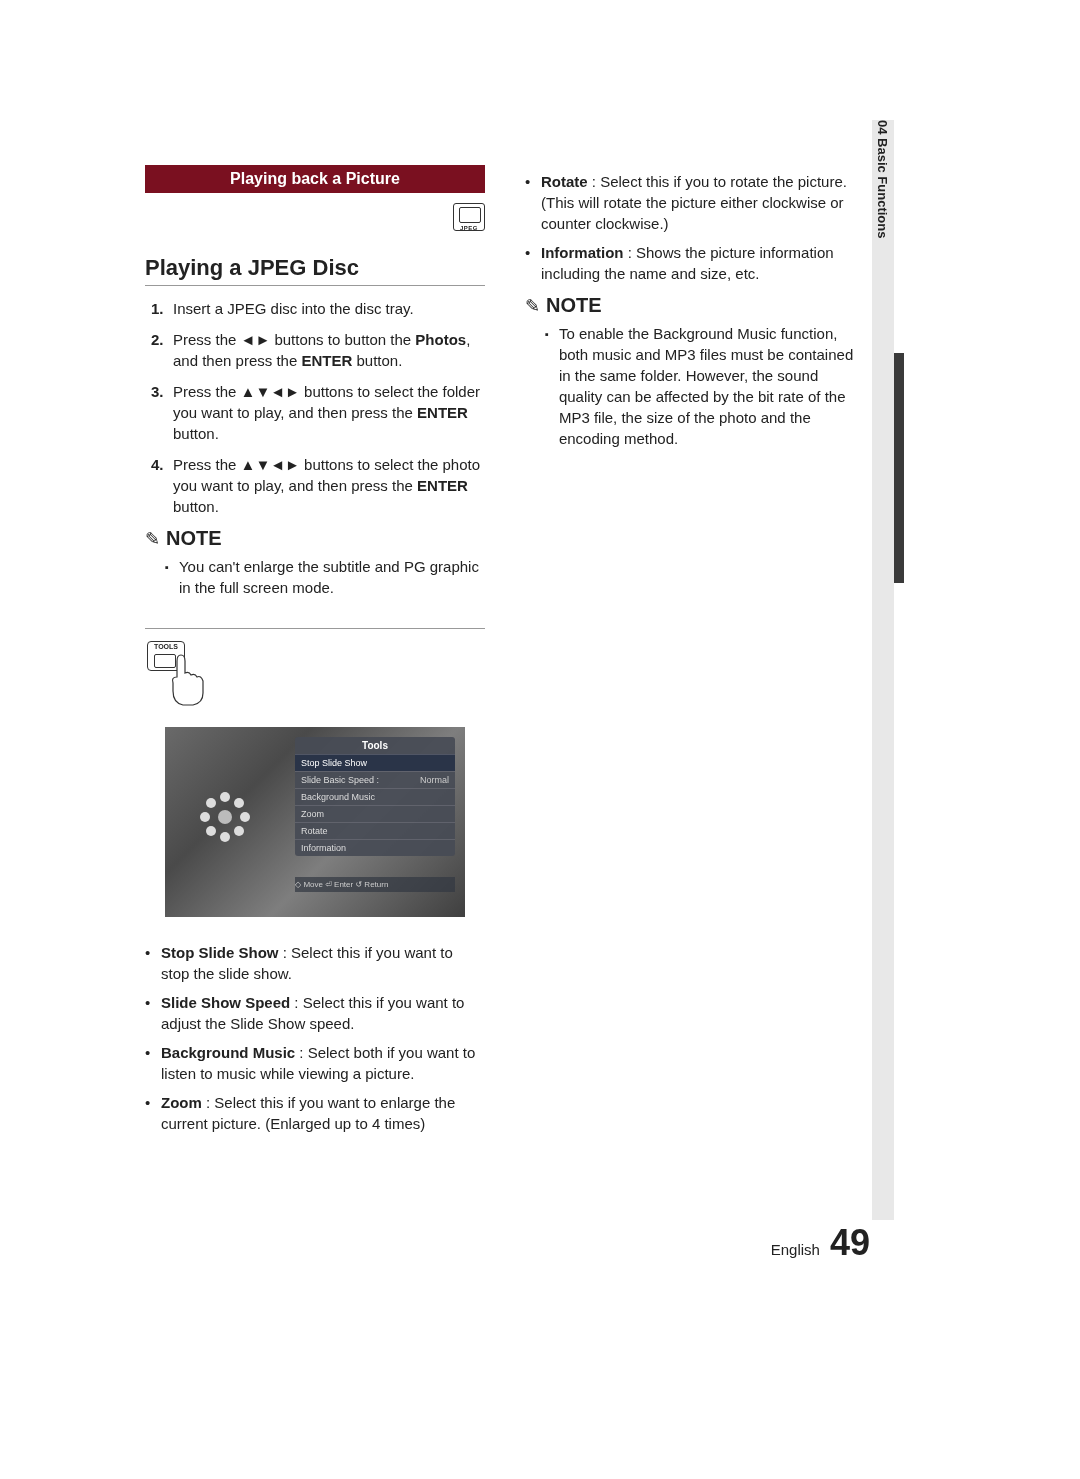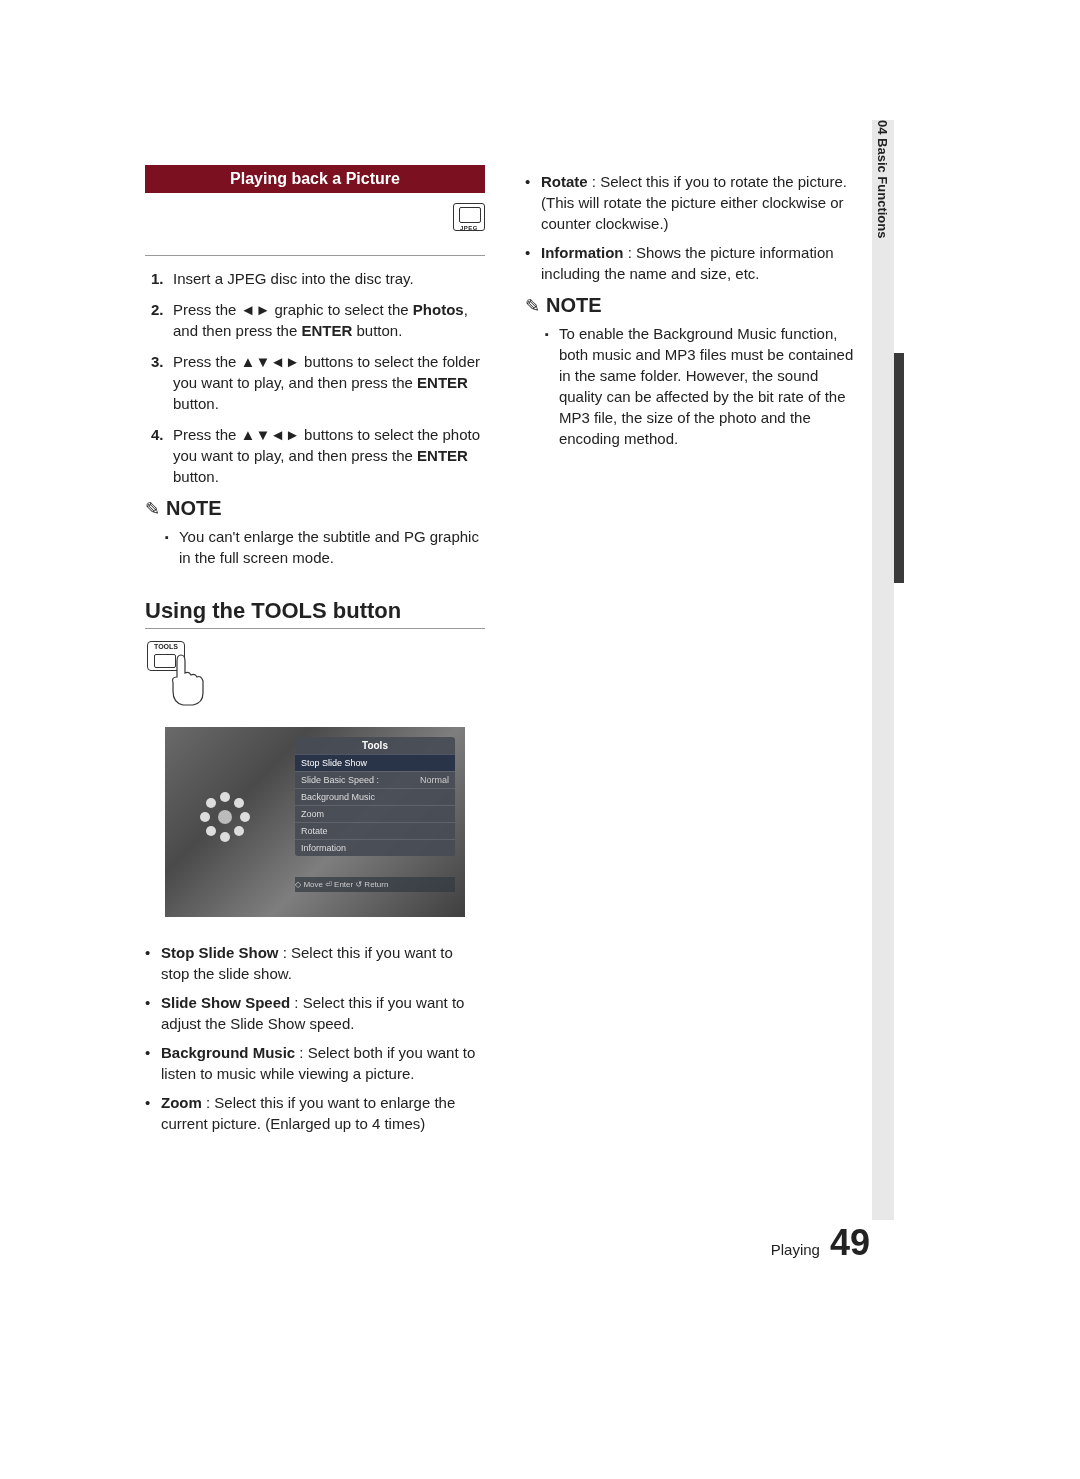--- a/index.html
+++ b/index.html
@@ -264,33 +264,34 @@
   <div class="two-col">
 
     <div class="col-left">
 
       <div class="section-banner">Playing back a Picture</div>
 
       <div class="jpeg-icon">
         <span class="jpeg-icon-box"></span>
       </div>
 
+      <div class="heading-h2">Playing a JPEG Disc</div>
       <hr class="rule">
 
       <div class="steps">
 
         <div class="step">
           <div class="step-num">1.</div>
           <div class="step-text">Insert a JPEG disc into the disc tray.</div>
         </div>
 
         <div class="step">
           <div class="step-num">2.</div>
           <div class="step-text">
-            <span>Press the </span><span>◄►</span><span> graphic to select the </span><b>Photos</b><span>, and then press the </span><b>ENTER</b><span> button.</span>
+            <span>Press the </span><span>◄►</span><span> buttons to button the </span><b>Photos</b><span>, and then press the </span><b>ENTER</b><span> button.</span>
           </div>
         </div>
 
         <div class="step">
           <div class="step-num">3.</div>
           <div class="step-text">
             <span>Press the </span><span>▲▼◄►</span><span> buttons to select the folder you want to play, and then press the </span><b>ENTER</b><span> button.</span>
           </div>
         </div>
 
@@ -306,21 +307,20 @@
         <span class="note-icon">✎</span>
         <span class="note-label">NOTE</span>
       </div>
       <div class="note-item">
         <span class="note-bullet">▪</span>
         <span>You can't enlarge the subtitle and PG graphic in the full screen mode.</span>
       </div>
 
       <div style="height:30px"></div>
 
-      <div class="heading-h2">Using the TOOLS button</div>
       <hr class="rule">
 
       <div class="tools-intro-wrap">
         <div class="tools-button-graphic">
           <div class="tools-btn-box">TOOLS</div>
           <svg class="hand-svg" width="44" height="56">
             <path d="M10 8 Q10 2 14 2 Q18 2 18 8 L18 20 Q22 18 24 22 Q28 20 30 24 Q34 22 36 28 L36 40 Q36 50 26 52 L16 52 Q6 50 6 38 L6 30 Q4 24 10 24 Z" fill="#fff" stroke="#333" stroke-width="1.2"></path>
           </svg>
         </div>
       </div>
@@ -378,15 +378,15 @@
       </div>
       <div class="note-item">
         <span class="note-bullet">▪</span>
         <span>To enable the Background Music function, both music and MP3 files must be contained in the same folder. However, the sound quality can be affected by the bit rate of the MP3 file, the size of the photo and the encoding method.</span>
       </div>
     </div>
   </div>
 </div>
 
 <div class="page-footer">
-  <span class="footer-lang">Playing</span>
+  <span class="footer-lang">English</span>
   <span class="footer-num">49</span>
 </div>
 
 </body></html>

